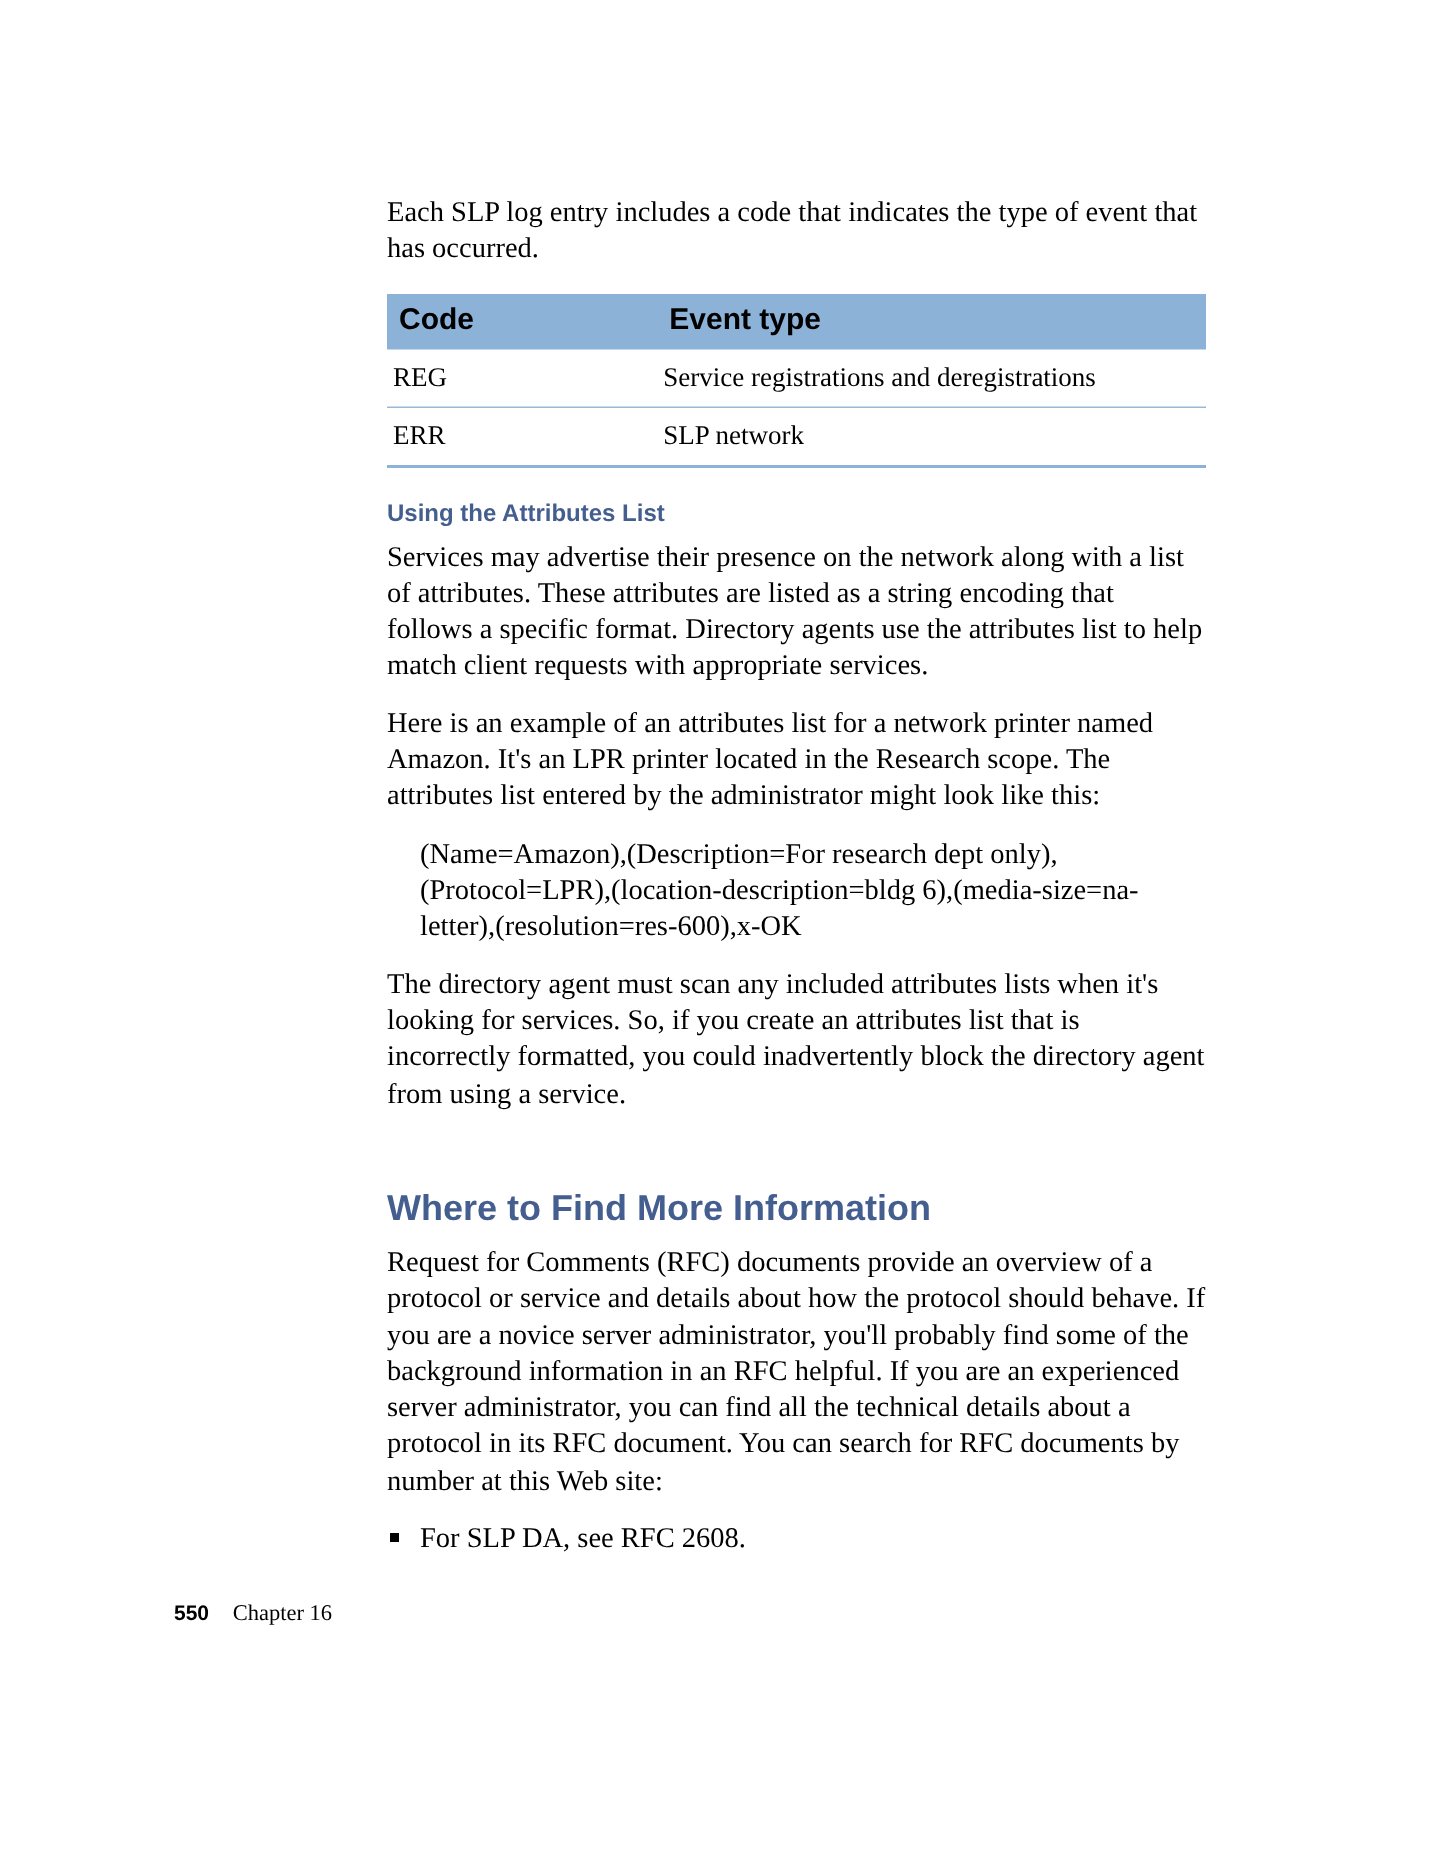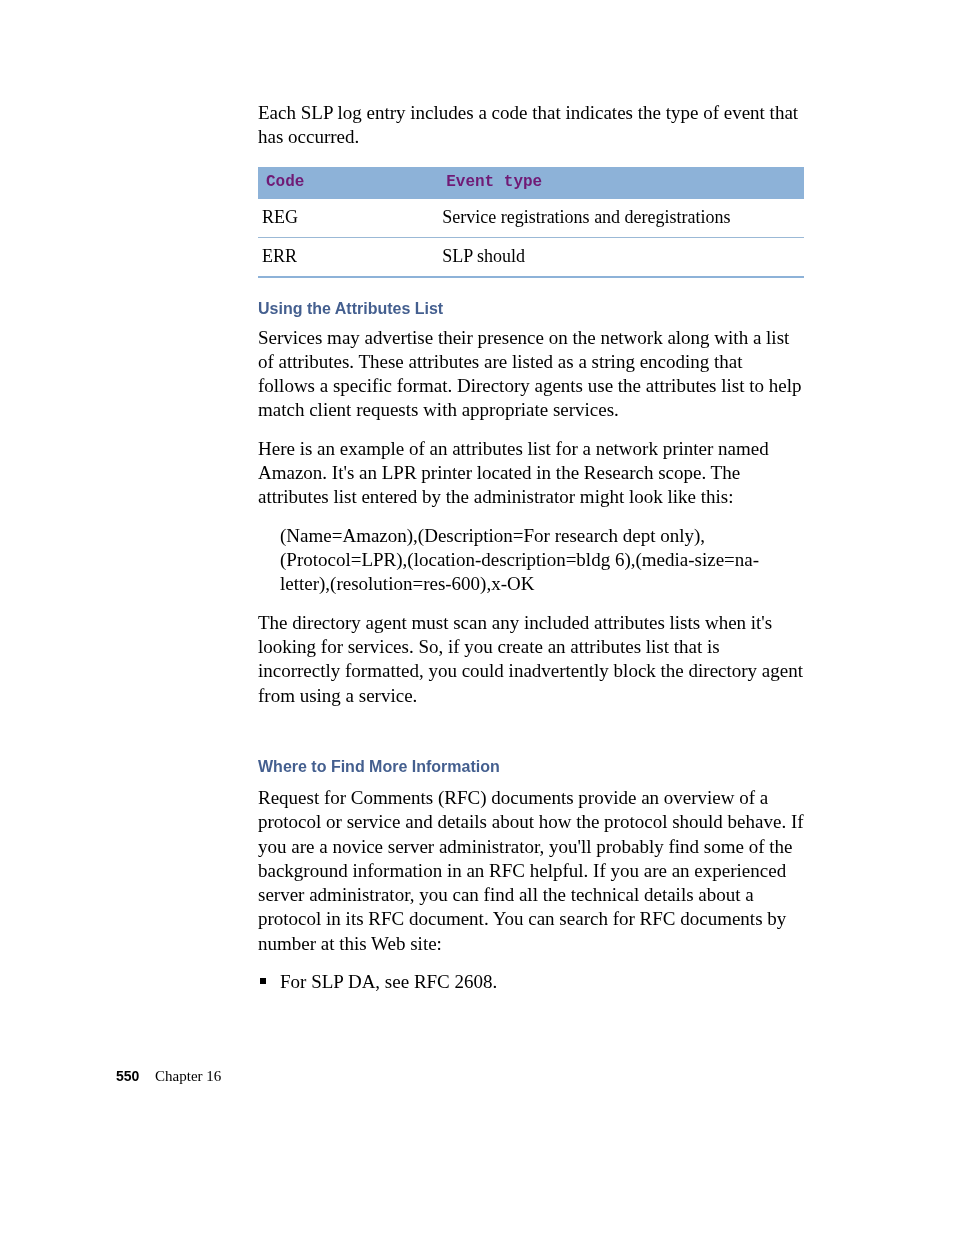--- a/index.html
+++ b/index.html
@@ -10,38 +10,38 @@
     height: 1235px;
     background: #ffffff;
     font-family: Garamond, "Times New Roman", Times, serif;
     color: #000;
   }
   .page {
     position: relative;
     width: 954px;
     height: 1235px;
     box-sizing: border-box;
-    padding: 82px 150px 0 258px;
+    padding: 111px 150px 0 258px;
   }
   .intro {
     font-size: 19px;
     line-height: 1.25;
     margin-bottom: 18px;
   }
   table.codes {
     width: 100%;
     border-collapse: collapse;
     font-size: 18px;
   }
   table.codes thead th {
     background: #8db2d8;
-    color: #701a75;
-    font-family: Liberation Mono, monospace;
+    color: #000000;
+    font-family: Liberation Sans, sans-serif;
     font-weight: 800;
-    font-size: 16px;
+    font-size: 20px;
     text-align: left;
     padding: 6px 8px;
     border-bottom: 2px solid #8db2d8;
   }
   table.codes th.col-code { width: 33%; }
   table.codes tbody td {
     padding: 8px 8px 9px 4px;
     border-bottom: 1px solid #9bb9d6;
     vertical-align: top;
   }
@@ -53,21 +53,21 @@
     font-weight: 800;
     color: #445f8f;
     font-size: 16px;
     margin-top: 22px;
     margin-bottom: 8px;
   }
   .h2 {
     font-family: Arial, Helvetica, sans-serif;
     font-weight: 800;
     color: #445f8f;
-    font-size: 16px;
+    font-size: 24px;
     margin-top: 50px;
     margin-bottom: 10px;
   }
   p.body {
     font-size: 19px;
     line-height: 1.28;
     margin: 0 0 14px 0;
   }
   p.indented {
     font-size: 19px;
@@ -124,21 +124,21 @@
         <th>Event type</th>
       </tr>
     </thead>
     <tbody>
       <tr>
         <td>REG</td>
         <td>Service registrations and deregistrations</td>
       </tr>
       <tr>
         <td>ERR</td>
-        <td>SLP should</td>
+        <td>SLP network</td>
       </tr>
     </tbody>
   </table>
 
   <div class="h3">Using the Attributes List</div>
   <p class="body">Services may advertise their presence on the network along with a list of attributes. These attributes are listed as a string encoding that follows a specific format. Directory agents use the attributes list to help match client requests with appropriate services.</p>
   <p class="body">Here is an example of an attributes list for a network printer named Amazon. It's an LPR printer located in the Research scope. The attributes list entered by the administrator might look like this:</p>
   <p class="indented">(Name=Amazon),(Description=For research dept only),(Protocol=LPR),(location-description=bldg 6),(media-size=na-letter),(resolution=res-600),x-OK</p>
   <p class="body">The directory agent must scan any included attributes lists when it's looking for services. So, if you create an attributes list that is incorrectly formatted, you could inadvertently block the directory agent from using a service.</p>
 

